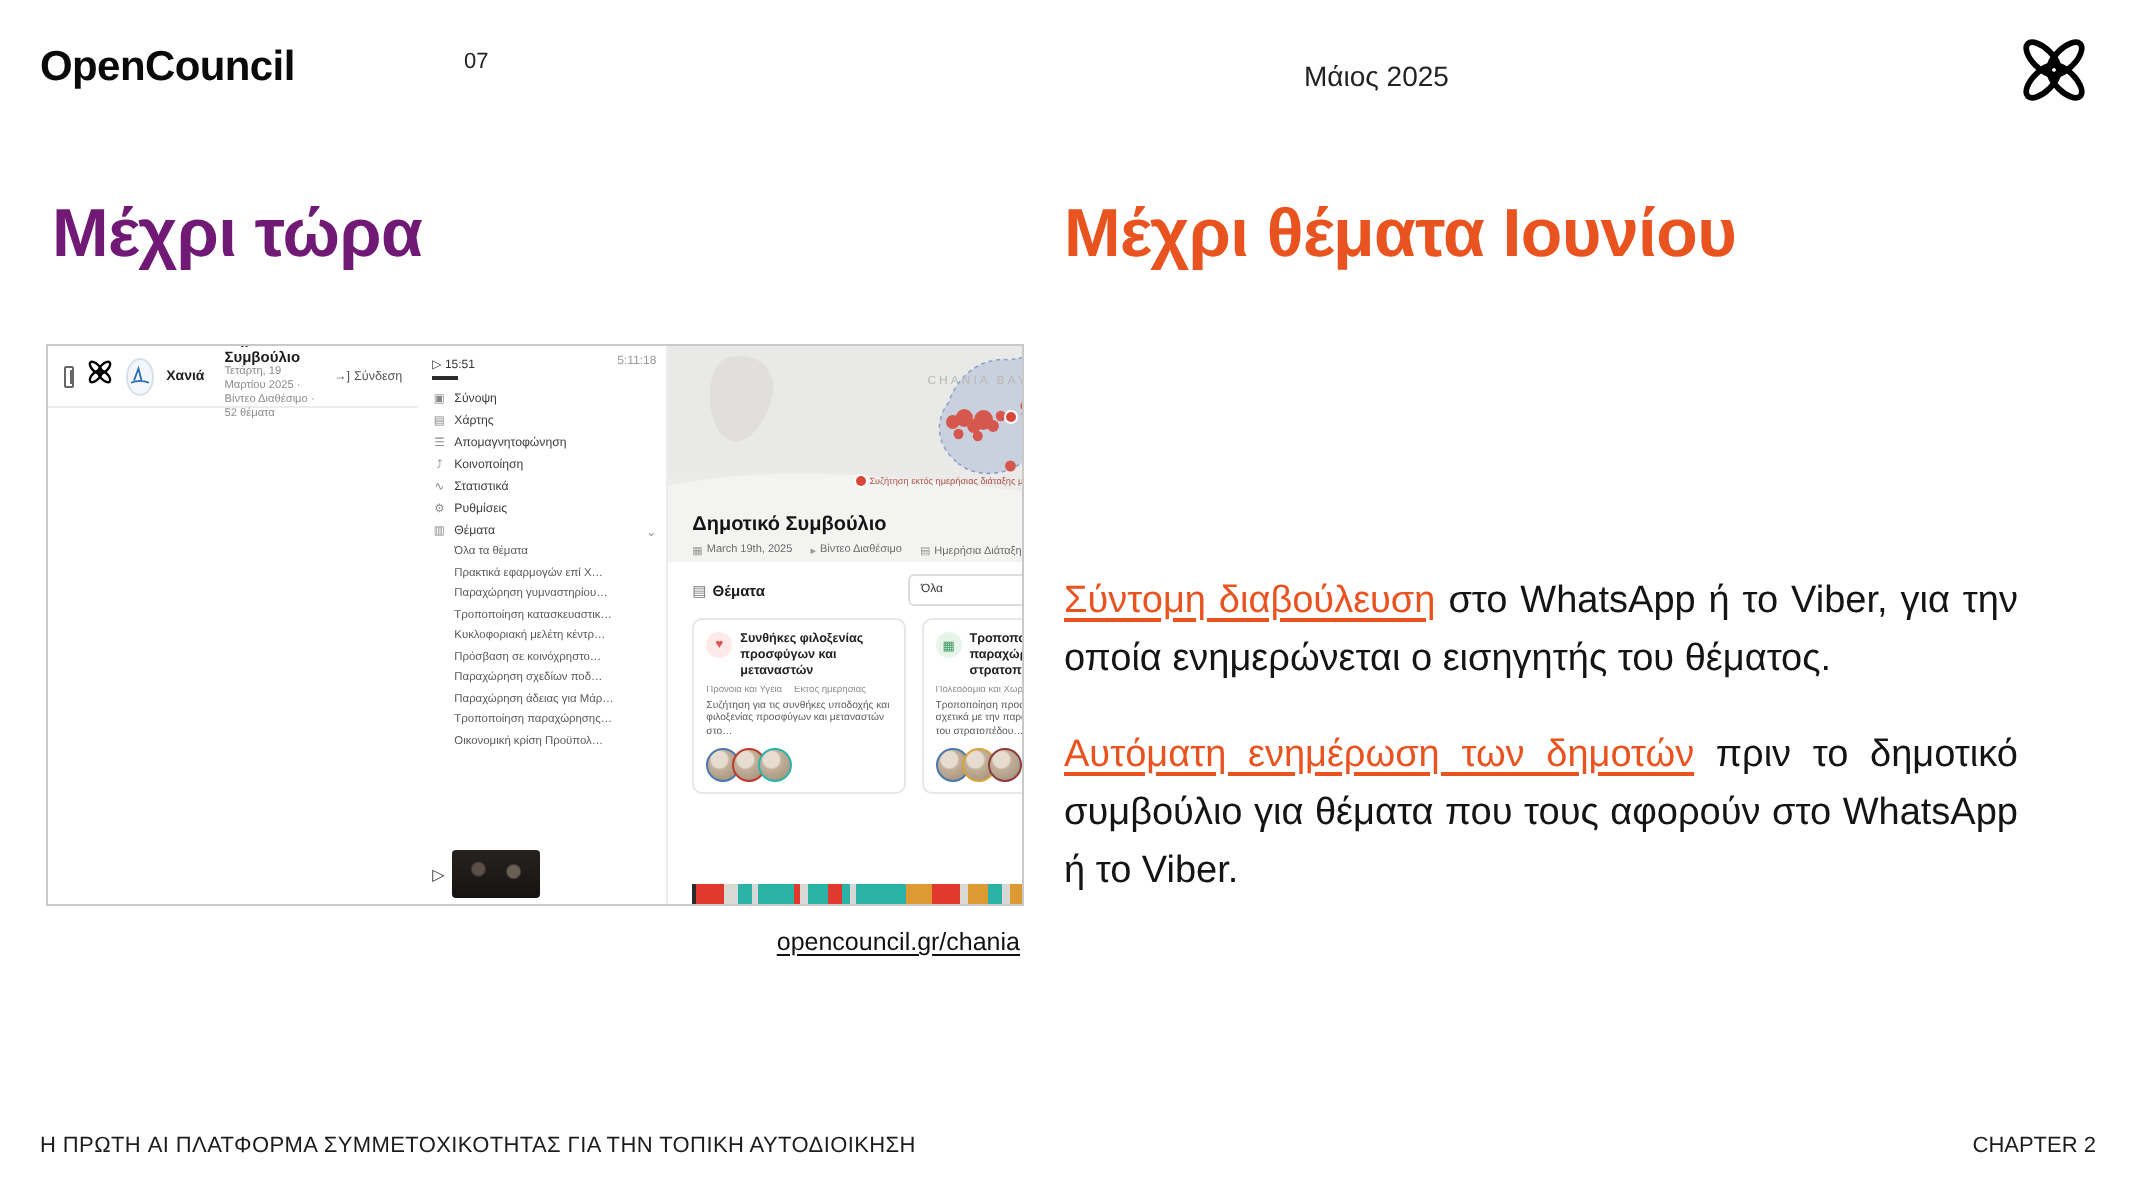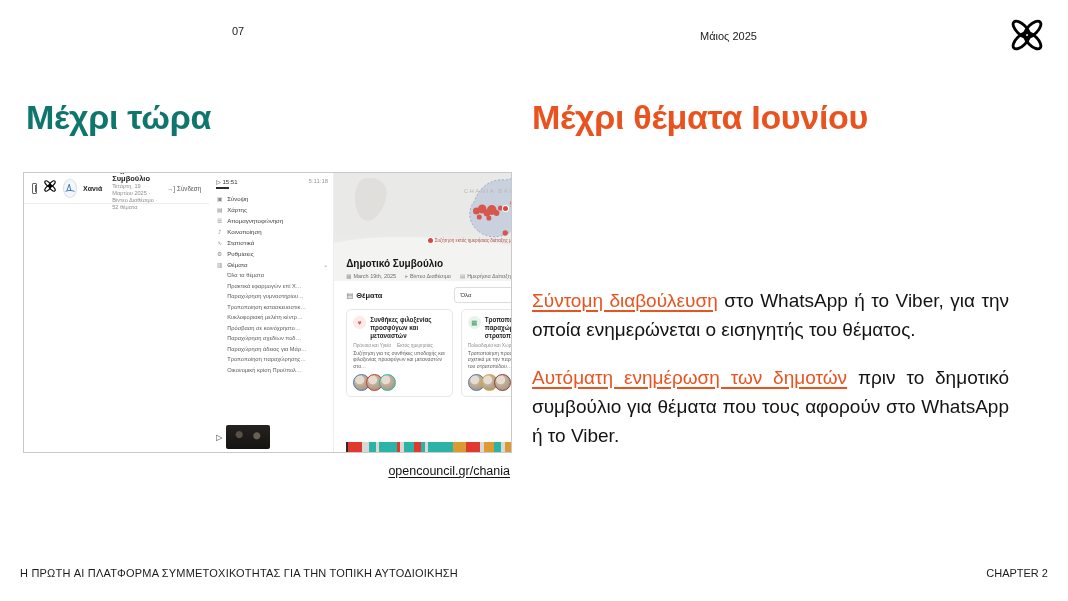--- a/index.html
+++ b/index.html
@@ -2,25 +2,25 @@
 <html><head>
 <meta charset="utf-8">
 <style>
   html,body{margin:0;padding:0;background:#888;}
   .slide{position:relative;width:1068px;height:601px;background:#ffffff;overflow:hidden;
          font-family:"Liberation Sans",sans-serif;color:#131313;}
 
   
   .brand{position:absolute;left:20px;top:22px;font-size:21px;font-weight:700;letter-spacing:-0.3px;color:#0a0a0a;}
   .pagenum{position:absolute;left:232px;top:25px;font-size:11px;color:#222;}
-  .deckdate{position:absolute;left:652px;top:30px;font-size:11px;color:#222;margin-left:48px;}
+  .deckdate{position:absolute;left:652px;top:30px;font-size:14px;color:#222;}
   .knot{position:absolute;left:1008px;top:16px;}
 
   
-  .h-left{position:absolute;left:26px;top:98px;font-size:34px;font-weight:700;color:#0f766e;letter-spacing:-0.3px;}
+  .h-left{position:absolute;left:26px;top:98px;font-size:34px;font-weight:700;color:#701a75;letter-spacing:-0.3px;}
   .h-right{position:absolute;left:532px;top:98px;font-size:34px;font-weight:700;color:#E8531F;letter-spacing:-0.3px;}
 
   
   .shot{position:absolute;left:23px;top:172px;width:487px;height:279px;border:1px solid #c9c9c9;
         background:#fff;display:flex;flex-direction:row;overflow:hidden;}
   .app-topbar{height:30px;flex:0 0 30px;display:flex;align-items:center;gap:6px;padding:0 8px;border-bottom:1px solid #ececec;}
   .tgl{width:9px;height:9px;border:1px solid #666;border-radius:1px;position:relative;}
   .tgl::before{content:"";position:absolute;left:2px;top:1px;bottom:1px;width:1px;background:#666;}
   .muni-avatar{width:17px;height:17px;border-radius:50%;border:1px solid #d5e0ec;background:#f3f7fc;
                display:flex;align-items:center;justify-content:center;}
@@ -96,20 +96,21 @@
 
   
   .footer-left{position:absolute;left:20px;top:567px;font-size:11px;letter-spacing:0.2px;color:#1c1c1c;}
   .footer-right{position:absolute;right:20px;top:567px;font-size:11px;color:#1c1c1c;}
 </style>
 </head>
 <body>
 
 <div class="slide">
 
+  <div class="brand">OpenCouncil</div>
   <div class="pagenum">07</div>
   <div class="deckdate">Μάιος 2025</div>
   <div class="knot">
     <svg width="38" height="38" viewBox="0 0 40 40">
       <g fill="none" stroke="#000" stroke-width="3">
         <ellipse cx="26" cy="14" rx="11" ry="5.2" transform="rotate(-45 26 14)"></ellipse>
         <ellipse cx="14" cy="14" rx="11" ry="5.2" transform="rotate(45 14 14)"></ellipse>
         <ellipse cx="14" cy="26" rx="11" ry="5.2" transform="rotate(-45 14 26)"></ellipse>
         <ellipse cx="26" cy="26" rx="11" ry="5.2" transform="rotate(45 26 26)"></ellipse>
       </g>

